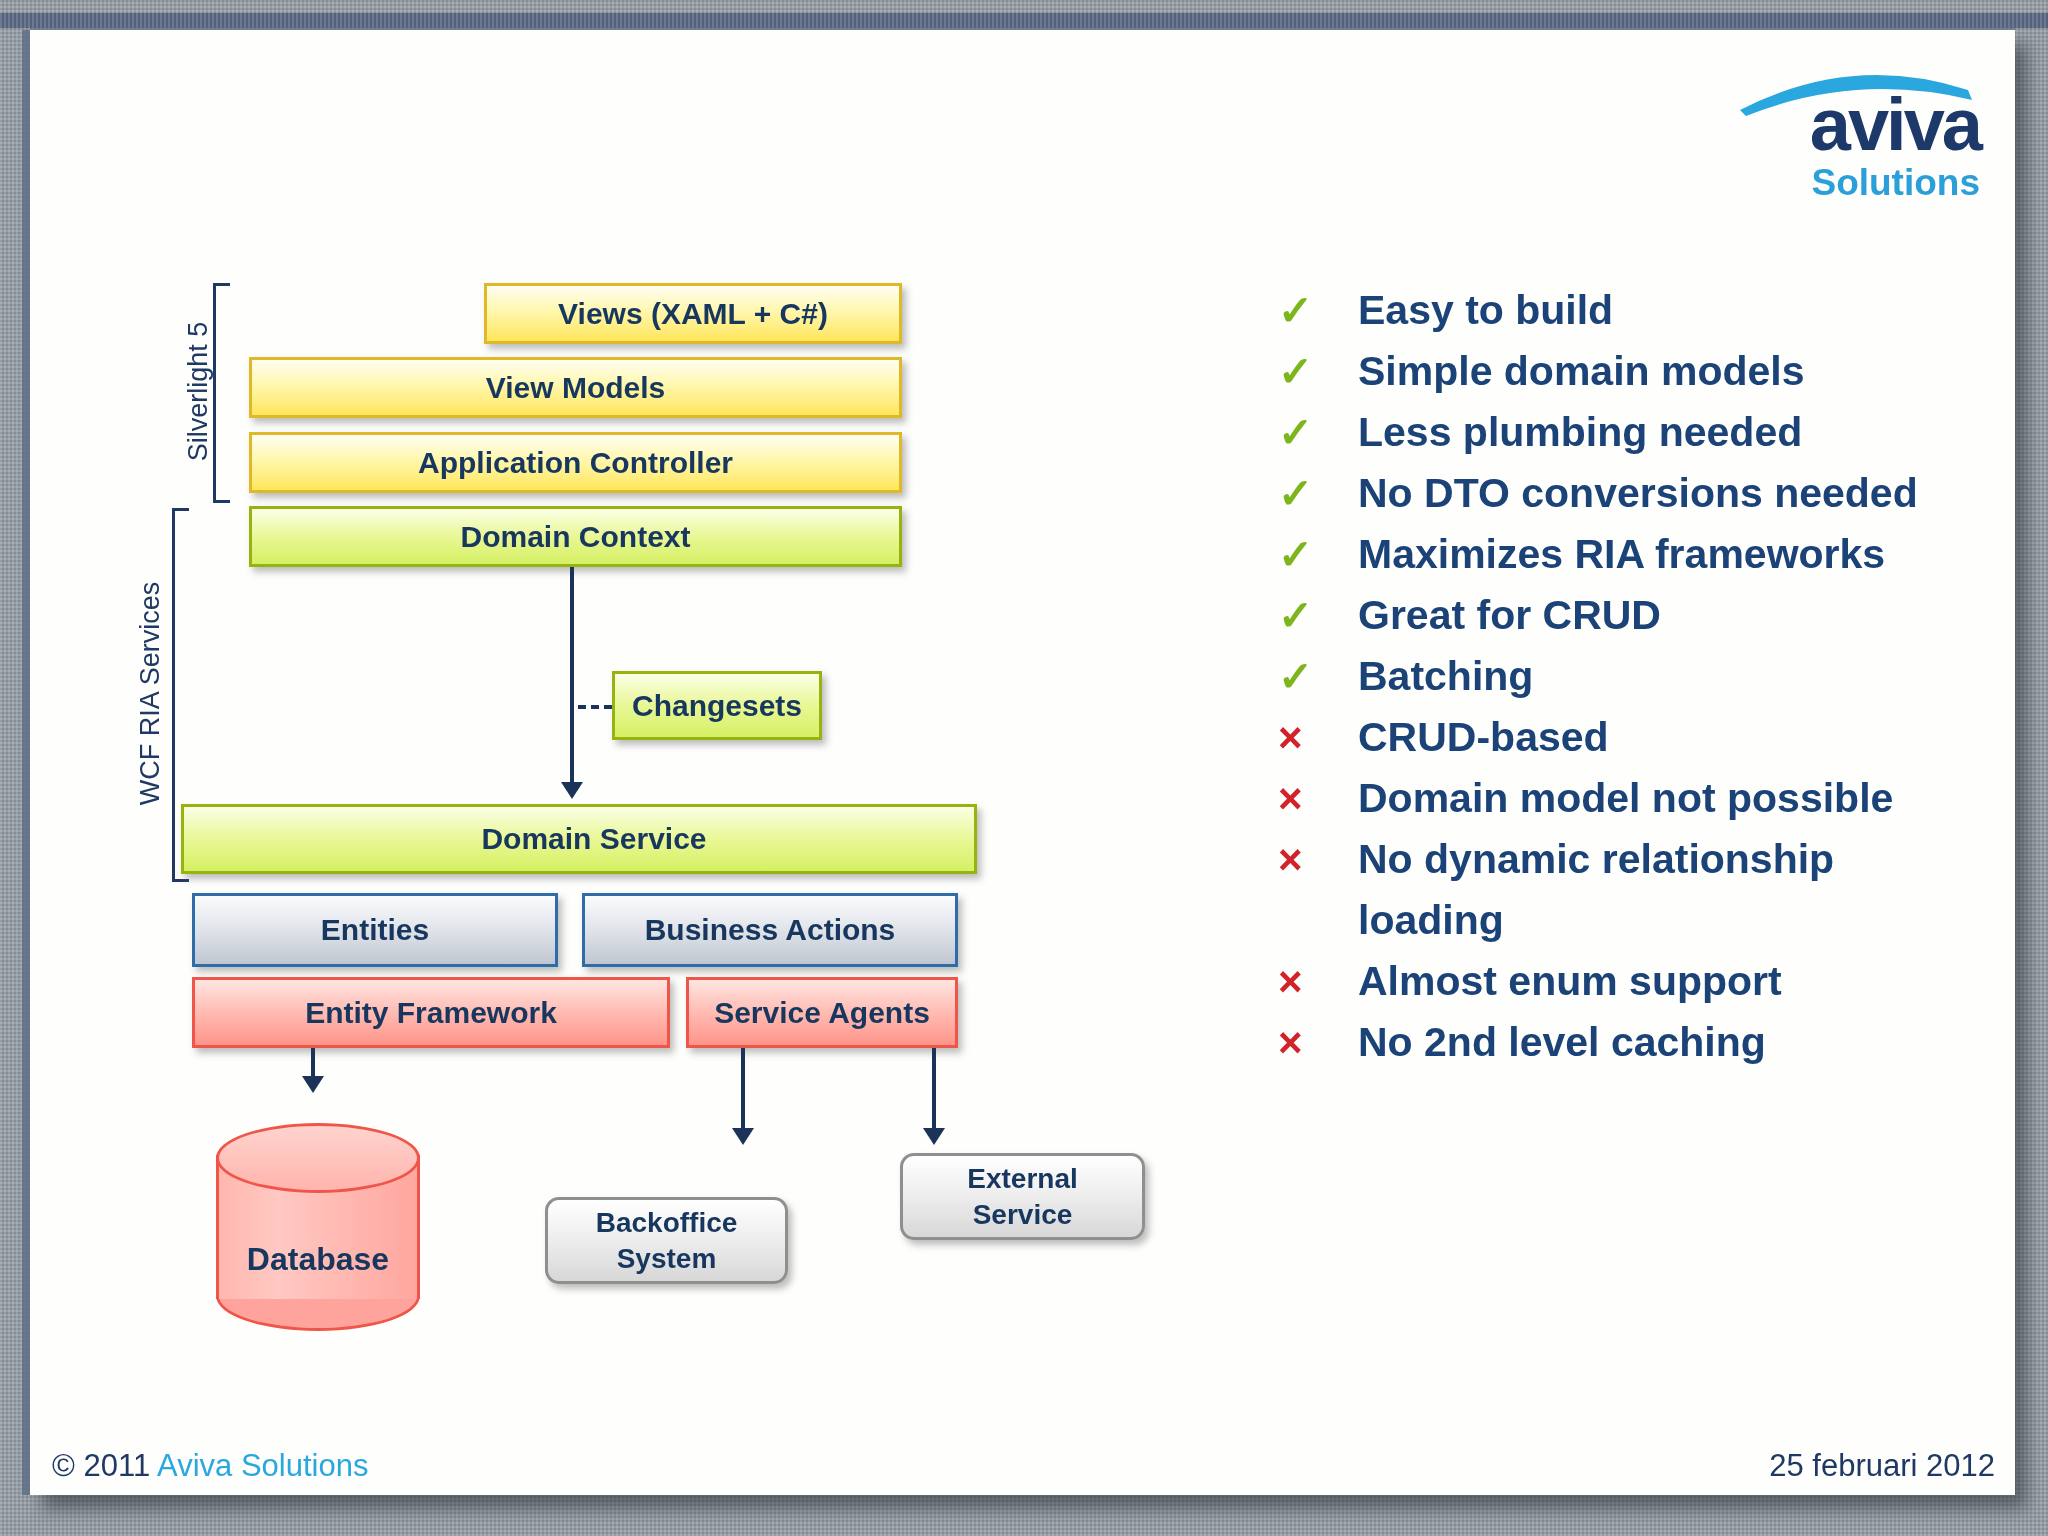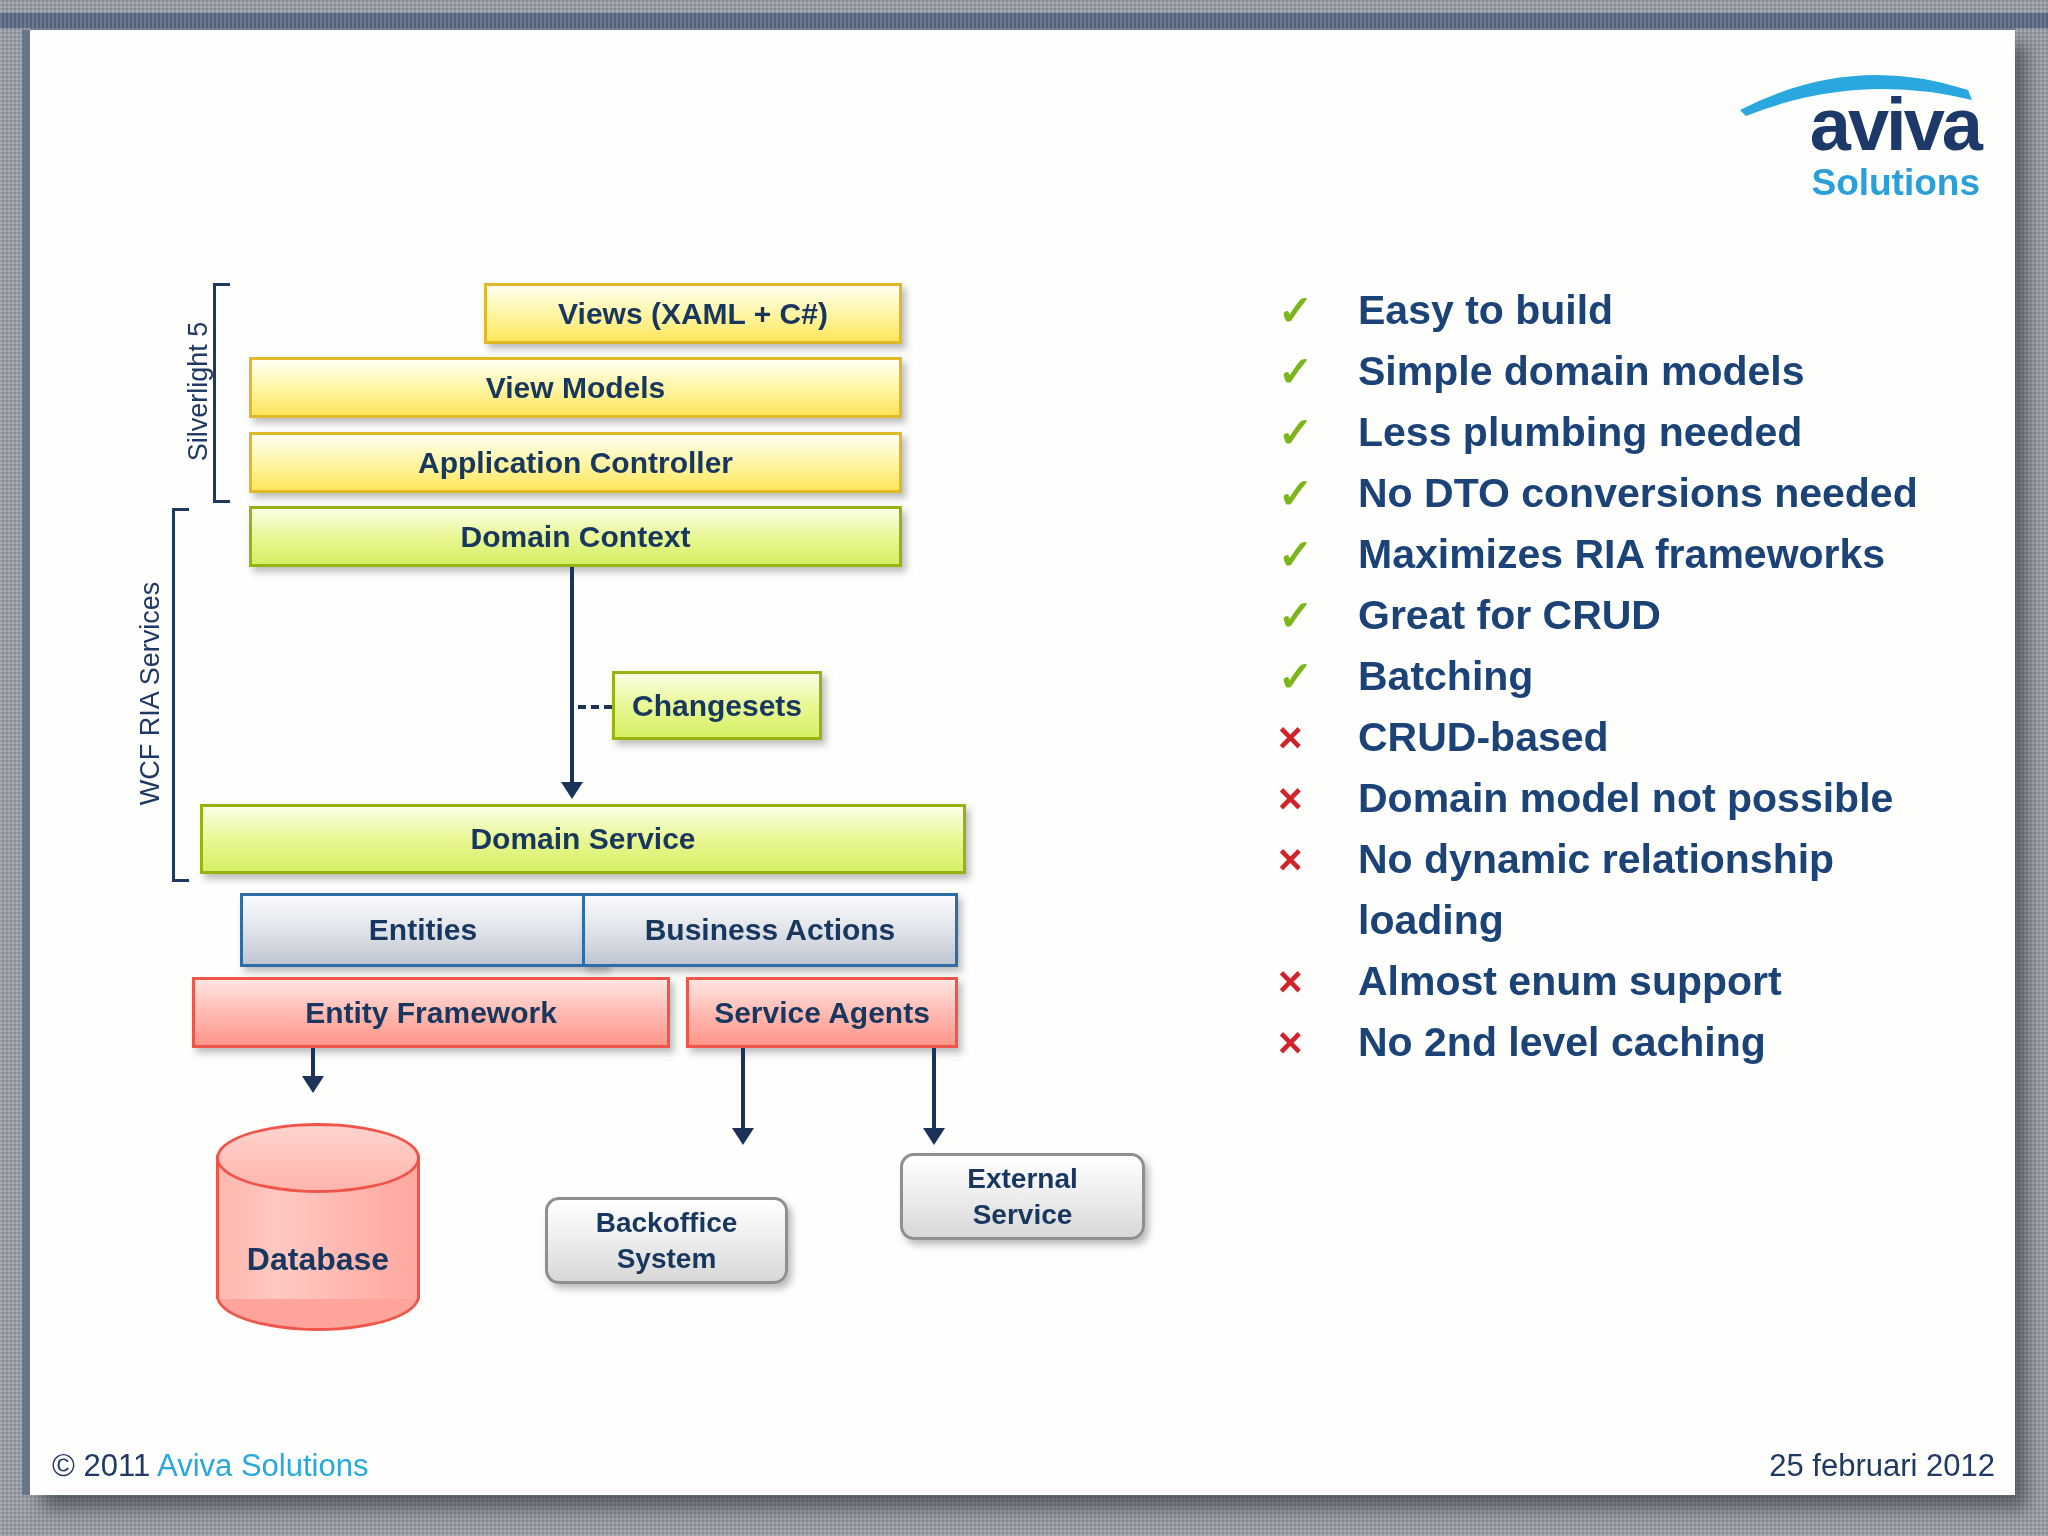--- a/index.html
+++ b/index.html
@@ -88,23 +88,23 @@
   <div class="box green" style="left:219px;top:476px;width:647px;height:55px;">Domain Context</div>
 
   <div class="box yellow" style="left:219px;top:402px;width:647px;height:55px;">Application Controller</div>
 
   <div class="aline" style="left:540px;top:537px;height:216px;"></div>
   <div class="ahead" style="left:531px;top:752px;"></div>
 
   <div class="dash" style="left:548px;top:675px;width:34px;"></div>
   <div class="box green" style="left:582px;top:641px;width:204px;height:63px;">Changesets</div>
 
-  <div class="box green" style="left:170px;top:774px;width:760px;height:64px;">Domain Service</div>
+  <div class="box green" style="left:151px;top:774px;width:760px;height:64px;padding-left:30px;">Domain Service</div>
 
-  <div class="box grayb" style="left:162px;top:863px;width:360px;height:68px;margin-left:48px;">Entities</div>
+  <div class="box grayb" style="left:162px;top:863px;width:360px;height:68px;">Entities</div>
   <div class="box grayb" style="left:552px;top:863px;width:370px;height:68px;">Business Actions</div>
 
   <div class="box pink" style="left:162px;top:947px;width:472px;height:65px;">Entity Framework</div>
   <div class="box pink" style="left:656px;top:947px;width:266px;height:65px;">Service Agents</div>
 
   <div class="aline" style="left:281px;top:1018px;height:30px;"></div>
   <div class="ahead" style="left:272px;top:1046px;"></div>
 
   <div class="aline" style="left:711px;top:1018px;height:82px;"></div>
   <div class="ahead" style="left:702px;top:1098px;"></div>

